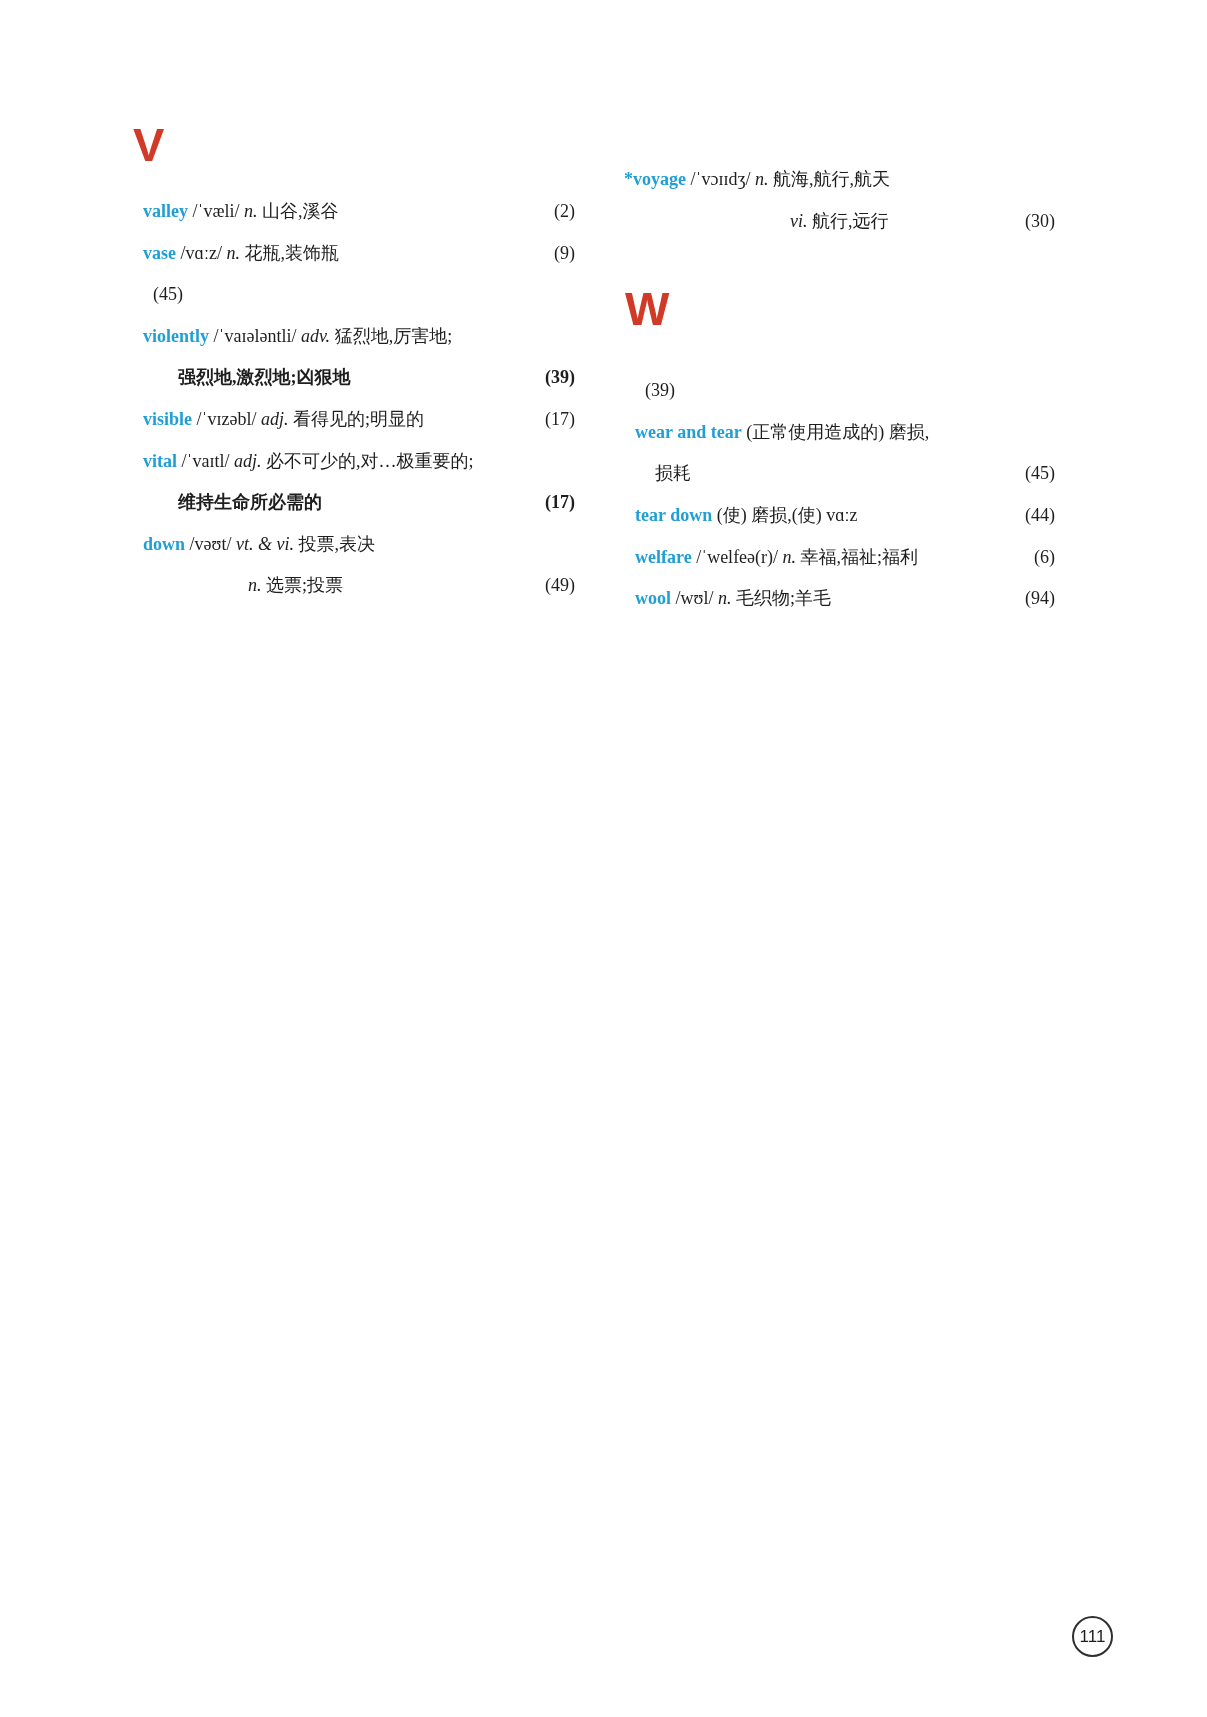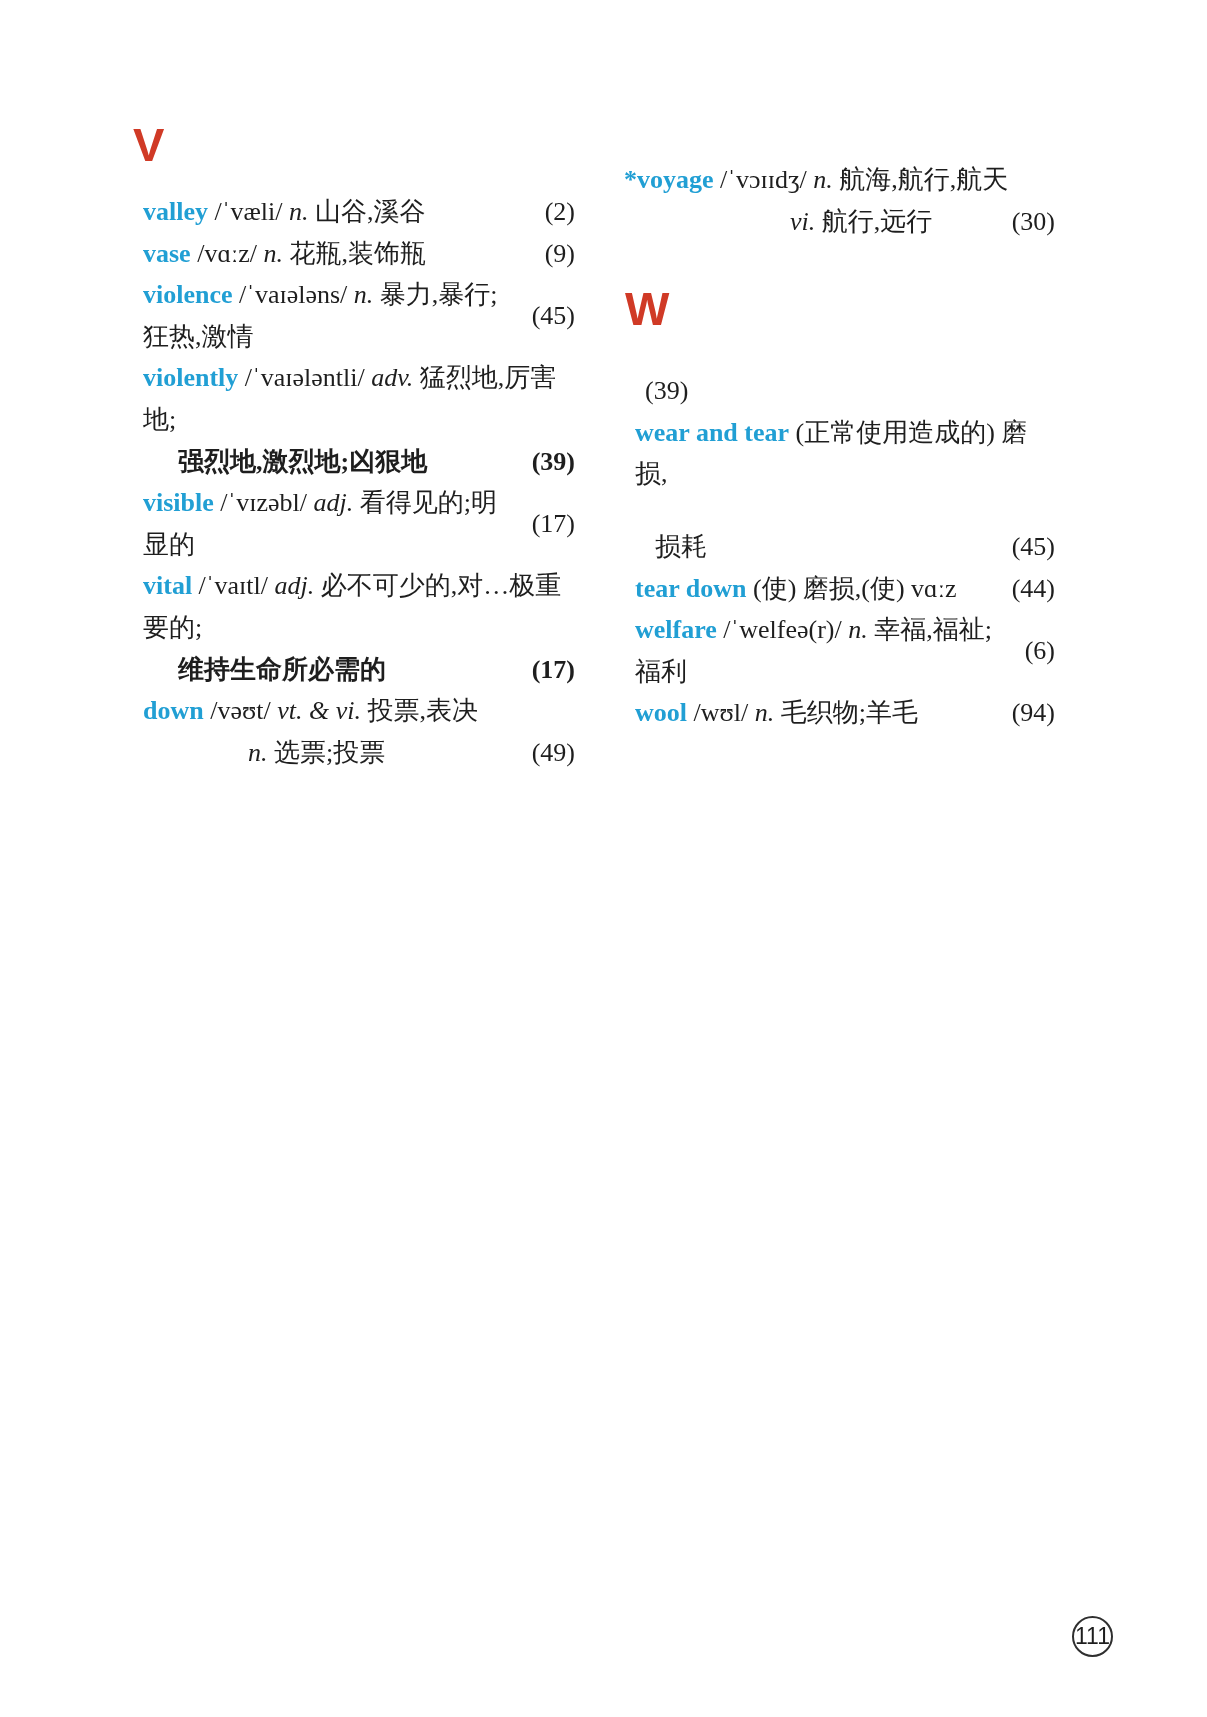--- a/index.html
+++ b/index.html
@@ -14,38 +14,38 @@
   .col-right { left:635px; top:126px; width:420px; }
   .letter {
     font-family:"Liberation Sans","DejaVu Sans",sans-serif;
     font-weight:bold; font-size:47px; line-height:57px; height:57px;
     color:var(--red,#d03a26); margin-left:-10px;
   }
   .col-left .entries { margin-top:18px; }
   .col-right .letter { margin-top:38px; }
   .col-right .entries { margin-top:33px; }
   .line {
-    display:flex; justify-content:space-between; align-items:center;
-    line-height:41.6px; font-size:26px; white-space:nowrap;
+    display:flex; justify-content:space-between; align-items:flex-end;
+    line-height:41.6px; font-size:18px; white-space:nowrap;
   }
   .line-text { white-space:pre-wrap; }
   .seg.word, .seg.star { color:var(--blue,#219fd4); font-weight:bold; }
   .seg.star { margin-left:-11px; }
   .seg.pos { font-style:italic; }
   .pageref { margin-left:10px; white-space:nowrap; }
   .ind1 { padding-left:35px;font-weight:bold; }
   .ind2 { padding-left:105px;gap:25px; }
   .ind3 { padding-left:155px; }
-  .ind4 { padding-left:20px;margin-top:31px; }
+  .ind4 { padding-left:20px; }
   .page-badge {
     position:absolute; left:1072px; top:1616px; width:41px; height:41px;
     border:2px solid #2f2f2f; border-radius:50%;
     display:flex; align-items:center; justify-content:center;
     font-family:"Liberation Sans","DejaVu Sans",sans-serif;
-    font-size:23px; color:#1e1e1e;
+    font-size:17px; color:#1e1e1e;
   }
 </style>
 </head>
 <body style="--red: #d03a26; --blue: #219fd4; --ink: #1e1e1e;">
 
 <div class="col col-left">
   <div class="letter">V</div>
   <div class="entries" id="left-entries">
       <div class="entry">
         <div class="line">
@@ -54,21 +54,20 @@
         </div>
       </div>
       <div class="entry">
         <div class="line">
           <span class="line-text"><span class="seg word">vase</span><span class="seg phon"> /vɑːz/ </span><span class="seg pos">n.</span><span class="seg cn"> 花瓶,装饰瓶</span></span>
           <span class="pageref">(9)</span>
         </div>
       </div>
       <div class="entry">
         <div class="line">
-          <span class="line-text"><span class="seg word">violence</span><span class="seg phon"> /ˈvaɪələns/ </span><span class="seg pos">n.</span><span class="seg cn"> 暴力,暴行;狂热,激情</span></span>
           <span class="pageref">(45)</span>
         </div>
       </div>
       <div class="entry">
         <div class="line">
           <span class="line-text"><span class="seg word">violently</span><span class="seg phon"> /ˈvaɪələntli/ </span><span class="seg pos">adv.</span><span class="seg cn"> 猛烈地,厉害地;</span></span>
         </div>
         <div class="line ind1">
           <span class="line-text"><span class="seg cn">强烈地,激烈地;凶狠地</span></span>
           <span class="pageref">(39)</span>

